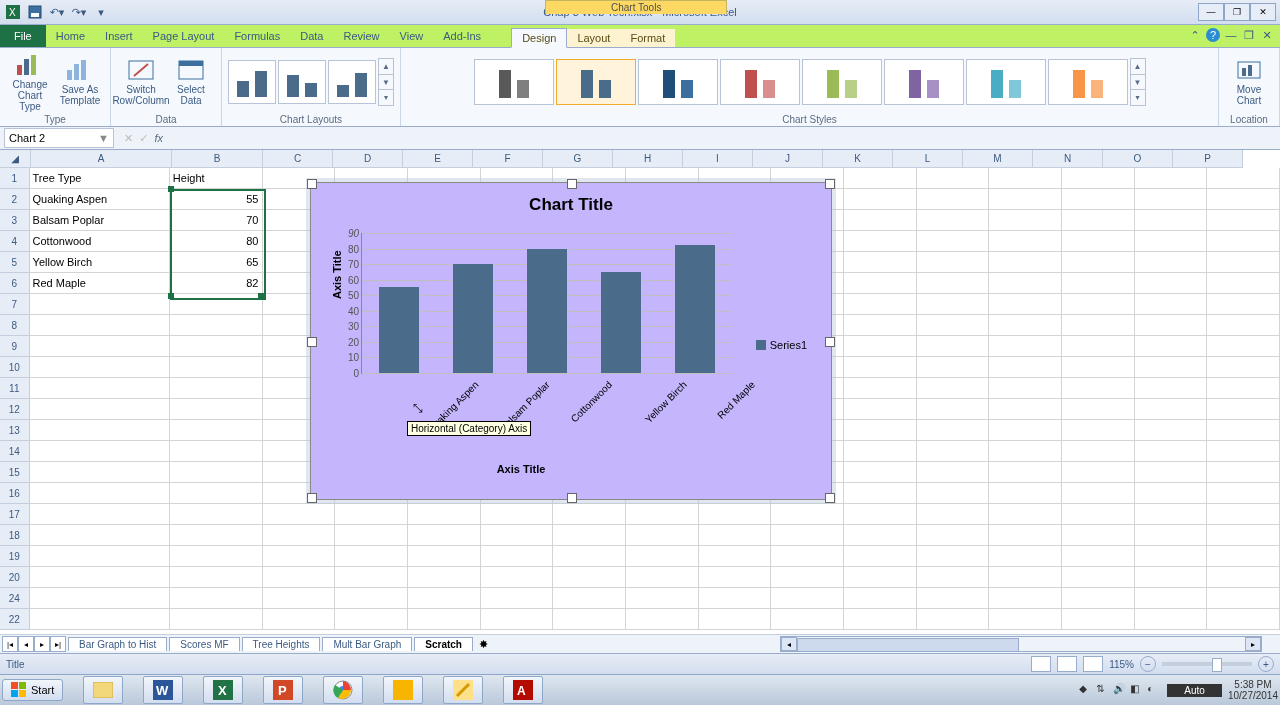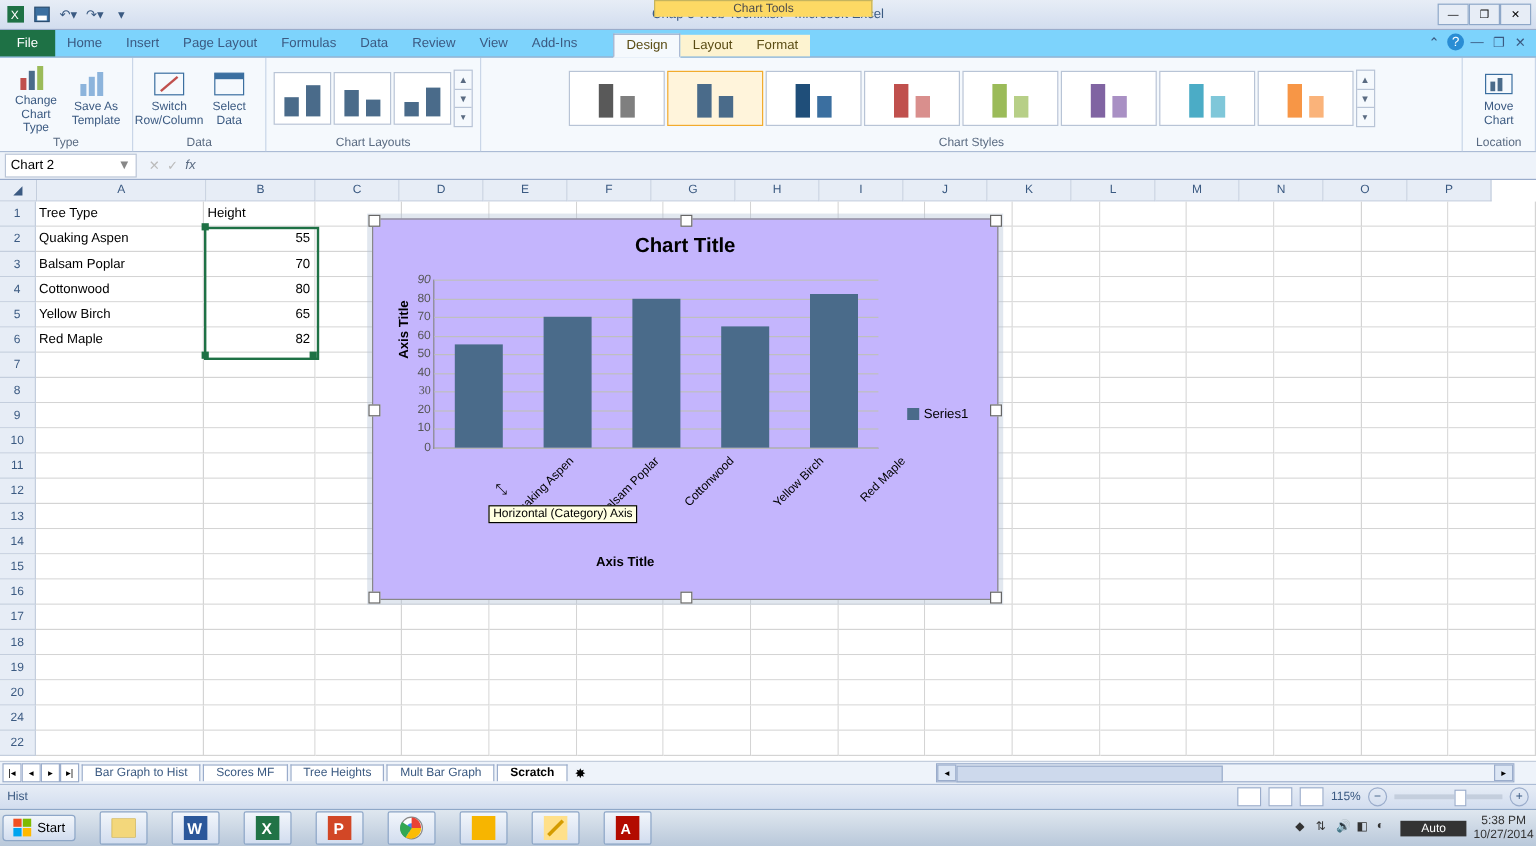--- a/index.html
+++ b/index.html
@@ -5,21 +5,21 @@
 html,body{margin:0;padding:0;font-family:"Segoe UI",Tahoma,sans-serif;font-size:11px;background:#fff;color:#000;overflow:hidden;width:1280px;height:720px}
 .titlebar{height:24px;background:linear-gradient(#e7edf6,#d2ddef);display:flex;align-items:center;padding:0 4px;border-bottom:1px solid #9aaccb;position:relative}
 .titlebar .qat{display:flex;gap:4px;align-items:center}
 .qat-btn{width:18px;height:18px;display:flex;align-items:center;justify-content:center;color:#3b5a82;cursor:pointer}
 .qat-btn svg{display:block}
 .title-text{position:absolute;left:50%;transform:translateX(-50%);color:#3b5a82}
 .chart-tools-wrap{position:absolute;left:545px;top:0}
 .chart-tools-label{background:#fdd964;color:#4d4d4d;font-size:10px;padding:1px 65px 1px 65px;border:1px solid #c5b45e;border-bottom:none;text-align:center}
 .winbtns{position:absolute;right:4px;display:flex;gap:0}
 .winbtn{width:24px;height:16px;border:1px solid #8ea7c8;background:#e7edf6;display:flex;align-items:center;justify-content:center;cursor:pointer;font-size:9px;line-height:1}
-.tabstrip{height:22px;background:#7dd3fc;display:flex;align-items:flex-end;border-bottom:1px solid #9aaccb;position:relative}
+.tabstrip{height:22px;background:#bef264;display:flex;align-items:flex-end;border-bottom:1px solid #9aaccb;position:relative}
 .file-tab{background:#1e7145;color:#fff;padding:3px 14px;height:16px;display:flex;align-items:center;cursor:pointer}
 .rtab{padding:3px 10px;color:#3b5a82;cursor:pointer;height:16px;display:flex;align-items:center}
 .ctx-tab{padding:3px 10px;background:#fdf3d0;color:#5a4c14;cursor:pointer}
 .ctx-tab.active{background:#f5f9fd;border:1px solid #9aaccb;border-bottom:1px solid #f5f9fd;margin-bottom:-1px}
 .tab-right-icons{position:absolute;right:6px;top:3px;display:flex;gap:4px}
 .tab-right-icons span{width:14px;height:14px;display:flex;align-items:center;justify-content:center;color:#3b5a82;cursor:pointer;font-size:11px}
 .ribbon{height:78px;background:#f5f9fd;border-bottom:1px solid #9aaccb;display:flex}
 .rgroup{border-right:1px solid #c9d6e8;padding:2px 6px 0 6px;display:flex;flex-direction:column;align-items:center;justify-content:space-between}
 .rgroup-label{font-size:10px;color:#5a6b82;text-align:center;padding-bottom:1px}
 .rgroup-body{display:flex;gap:2px;flex:1;align-items:center}
@@ -737,21 +737,21 @@
       <div class="chart-title">Chart Title</div>
       <div class="yaxis-title">Axis Title</div>
       <div class="plot-area" id="plot">
           <div class="hgrid" style="top: 140px;"></div>
           <div class="ytick" style="top: 140px;">0</div>
           <div class="hgrid" style="top: 124.444px;"></div>
           <div class="ytick" style="top: 124.444px;">10</div>
           <div class="hgrid" style="top: 108.889px;"></div>
           <div class="ytick" style="top: 108.889px;">20</div>
           <div class="hgrid" style="top: 93.3333px;"></div>
-          <div class="ytick" style="top: 93.3333px; font-family: Liberation Serif, serif;">30</div>
+          <div class="ytick" style="top: 93.3333px;">30</div>
           <div class="hgrid" style="top: 77.7778px;"></div>
           <div class="ytick" style="top: 77.7778px;">40</div>
           <div class="hgrid" style="top: 62.2222px;"></div>
           <div class="ytick" style="top: 62.2222px;">50</div>
           <div class="hgrid" style="top: 46.6667px;"></div>
           <div class="ytick" style="top: 46.6667px;">60</div>
           <div class="hgrid" style="top: 31.1111px;"></div>
           <div class="ytick" style="top: 31.1111px;">70</div>
           <div class="hgrid" style="top: 15.5556px;"></div>
           <div class="ytick" style="top: 15.5556px;">80</div>
@@ -797,21 +797,21 @@
   <div class="hscroll">
     <div class="arrow">◂</div>
       <div class="track">
         <div class="thumb"></div>
       </div>
       <div class="arrow">▸</div>
   </div>
 </div>
 
 <div class="statusbar">
-  <span>Hist</span>
+  <span>Title</span>
   <div class="right">
     <div class="viewbtn"></div>
     <div class="viewbtn"></div>
     <div class="viewbtn"></div>
     <span>115%</span>
     <span style="border:1px solid #9aaccb;width:14px;height:14px;display:flex;align-items:center;justify-content:center;border-radius:50%">−</span>
     <div class="zoom-slider">
         <div class="knob"></div>
       </div>
     <span style="border:1px solid #9aaccb;width:14px;height:14px;display:flex;align-items:center;justify-content:center;border-radius:50%">+</span>

